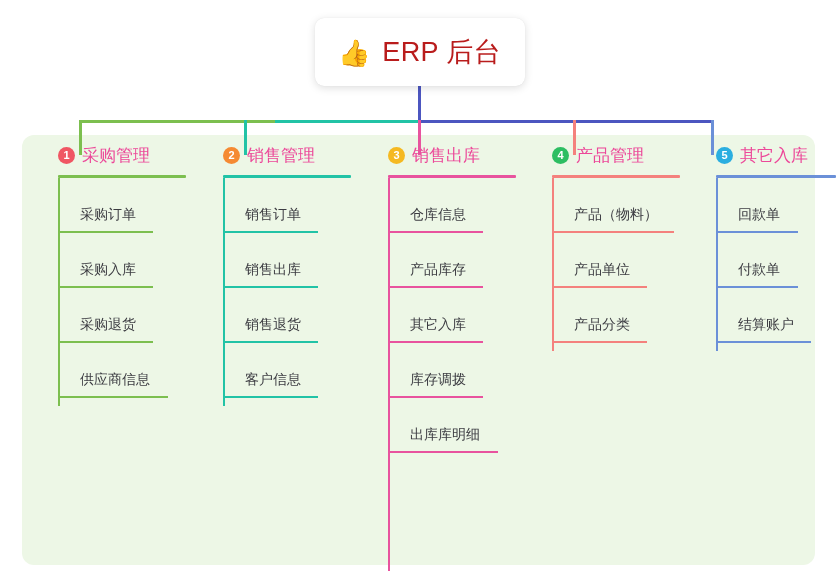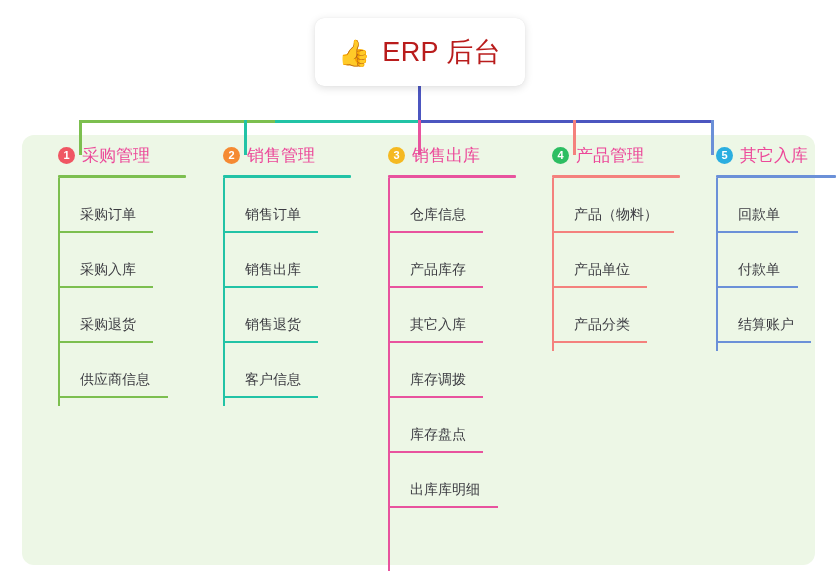--- a/index.html
+++ b/index.html
@@ -267,24 +267,20 @@
           </div>
           <div class="node">
             <span class="node-label">其它入库</span>
             <div class="node-rule" style="width: 95px; background: rgb(232, 83, 158);"></div>
           </div>
           <div class="node">
             <span class="node-label">库存调拨</span>
             <div class="node-rule" style="width: 95px; background: rgb(232, 83, 158);"></div>
           </div>
           <div class="node">
-            <span class="node-label">库存盘点</span>
-            <div class="node-rule" style="width: 95px; background: rgb(232, 83, 158);"></div>
-          </div>
-          <div class="node">
             <span class="node-label">出库库明细</span>
             <div class="node-rule" style="width: 110px; background: rgb(232, 83, 158);"></div>
           </div>
         </div>
       </div>
       <div class="column" style="left: 512px; width: 170px;">
         <div class="col-header">
           <span class="badge" style="background: rgb(45, 190, 98);">4</span>
           <span class="col-title">产品管理</span>
         </div>

